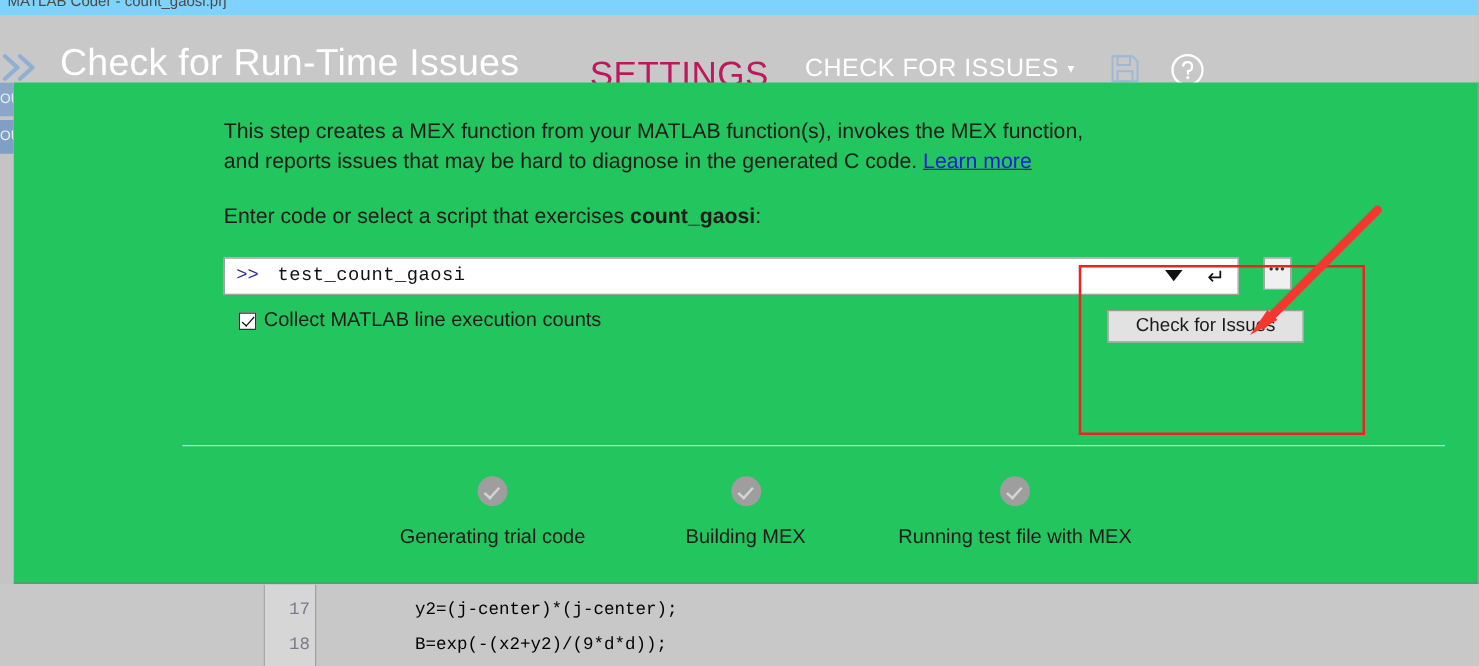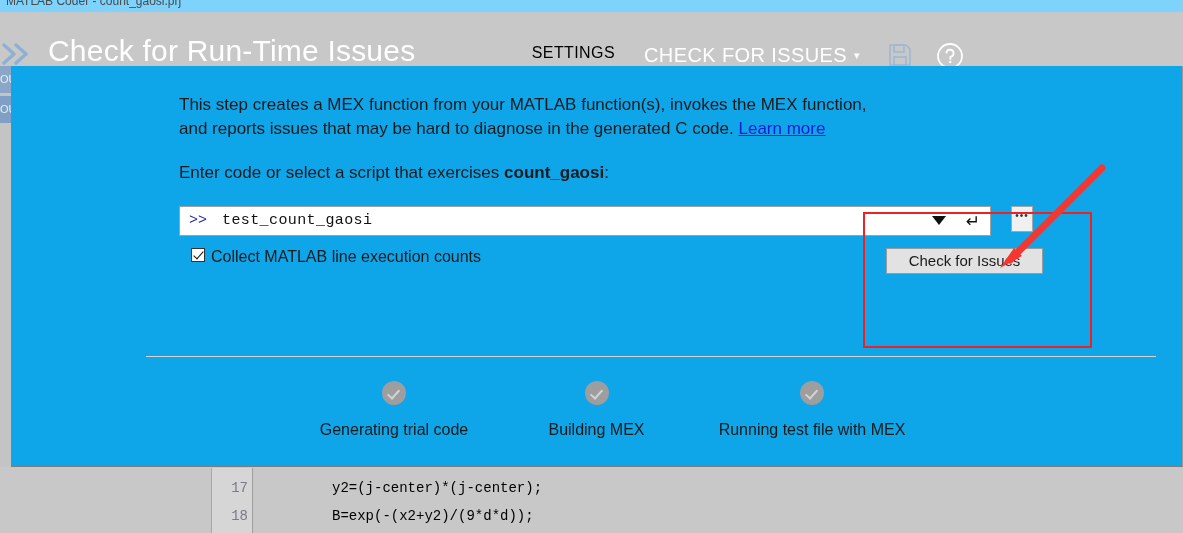--- a/index.html
+++ b/index.html
@@ -32,21 +32,21 @@
   .chevrons {
     position: absolute; left: 2px; top: 17px; width: 34px; height: 22px;
   }
   .header-title {
     position: absolute; left: 48px; top: 8px;
     font-size: 30px; color: #ffffff; font-weight: 300;
     letter-spacing: 0.2px; white-space: nowrap;
   }
   .menu-settings {
     position: absolute; right: 340px; top: 18px;
-    font-size: 16px; color: #000000; letter-spacing: 0.4px;
+    font-size: 28px; color: #be185d; letter-spacing: 0.4px;
     white-space: nowrap; cursor: pointer;
   }
   .menu-check {
     position: absolute; right: 95px; top: 18px;
     font-size: 20px; color: #ffffff; letter-spacing: 0.4px;
     white-space: nowrap; cursor: pointer;
   }
   .menu-caret {
     display: inline-block; margin-left: 7px;
     font-size: 11px; vertical-align: 3px;
@@ -77,21 +77,21 @@
     font-size: 11px; line-height: 27px; text-align: center;
     overflow: hidden; white-space: nowrap;
   }
   .lt-tab.t1 { top: 0px; background: #8aa6c8; }
   .lt-tab.t2 { top: 30px; background: #7f9fc4; }
 
   
   .panel {
     position: absolute; left: 11px; top: 66px;
     width: 1172px; height: 401px;
-    background: #0ea5e9;
+    background: #22c55e;
     border-right: 1px solid #9a9a9a;
     border-bottom: 1px solid #7d7d7d;
   }
 
   .para {
     position: absolute; left: 168px; top: 27px; width: 720px;
     font-size: 17px; line-height: 24px; color: #1a1a1a;
   }
   .link {
     color: #1b1bd6; text-decoration: underline; cursor: pointer;
@@ -134,21 +134,21 @@
     position: absolute; left: 1000px; top: 140px;
     width: 22px; height: 26px;
     background: #f0f0f0; border: 1px solid #a6a6a6;
     font-size: 10px; color: #333; text-align: center; line-height: 18px;
     cursor: pointer; letter-spacing: 1px;
   }
 
   
   .chk-row {
     position: absolute; left: 180px; top: 182px;
-    display: flex; gap: 6px; cursor: pointer;
+    display: flex; align-items: center; gap: 6px; cursor: pointer;
   }
   .chk-box {
     width: 14px; height: 14px; background: #ffffff;
     border: 1px solid #333333; position: relative;
   }
   .chk-box::after {
     content: ""; position: absolute; left: 4px; top: 0px;
     width: 4px; height: 9px;
     border: solid #111111; border-width: 0 1.6px 1.6px 0;
     transform: rotate(42deg);

